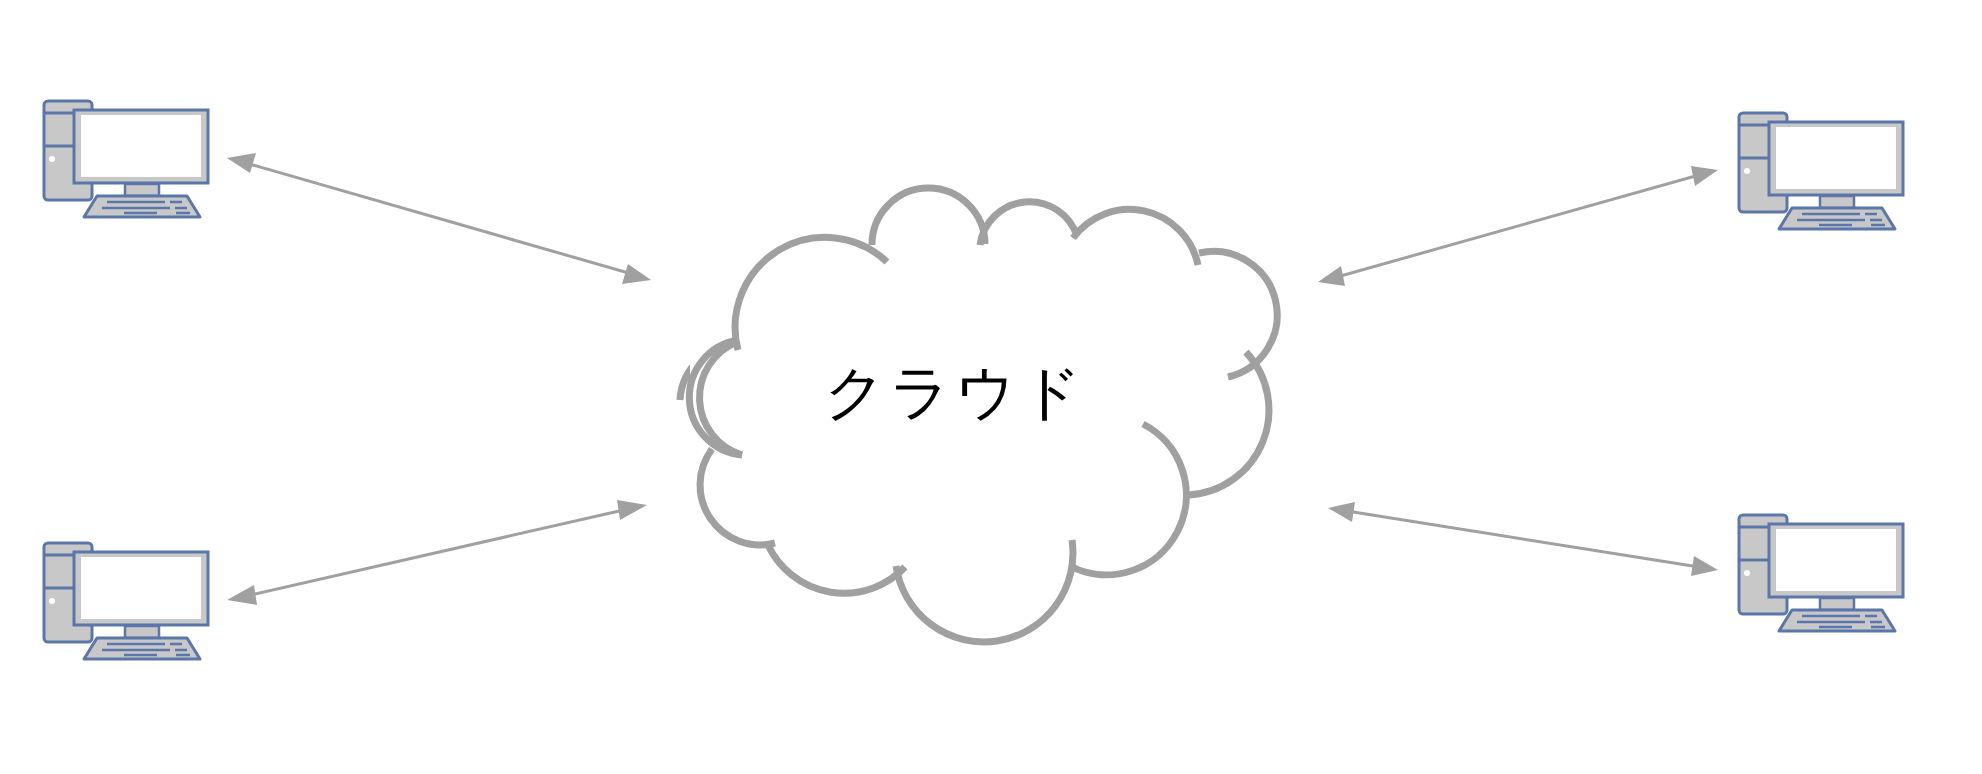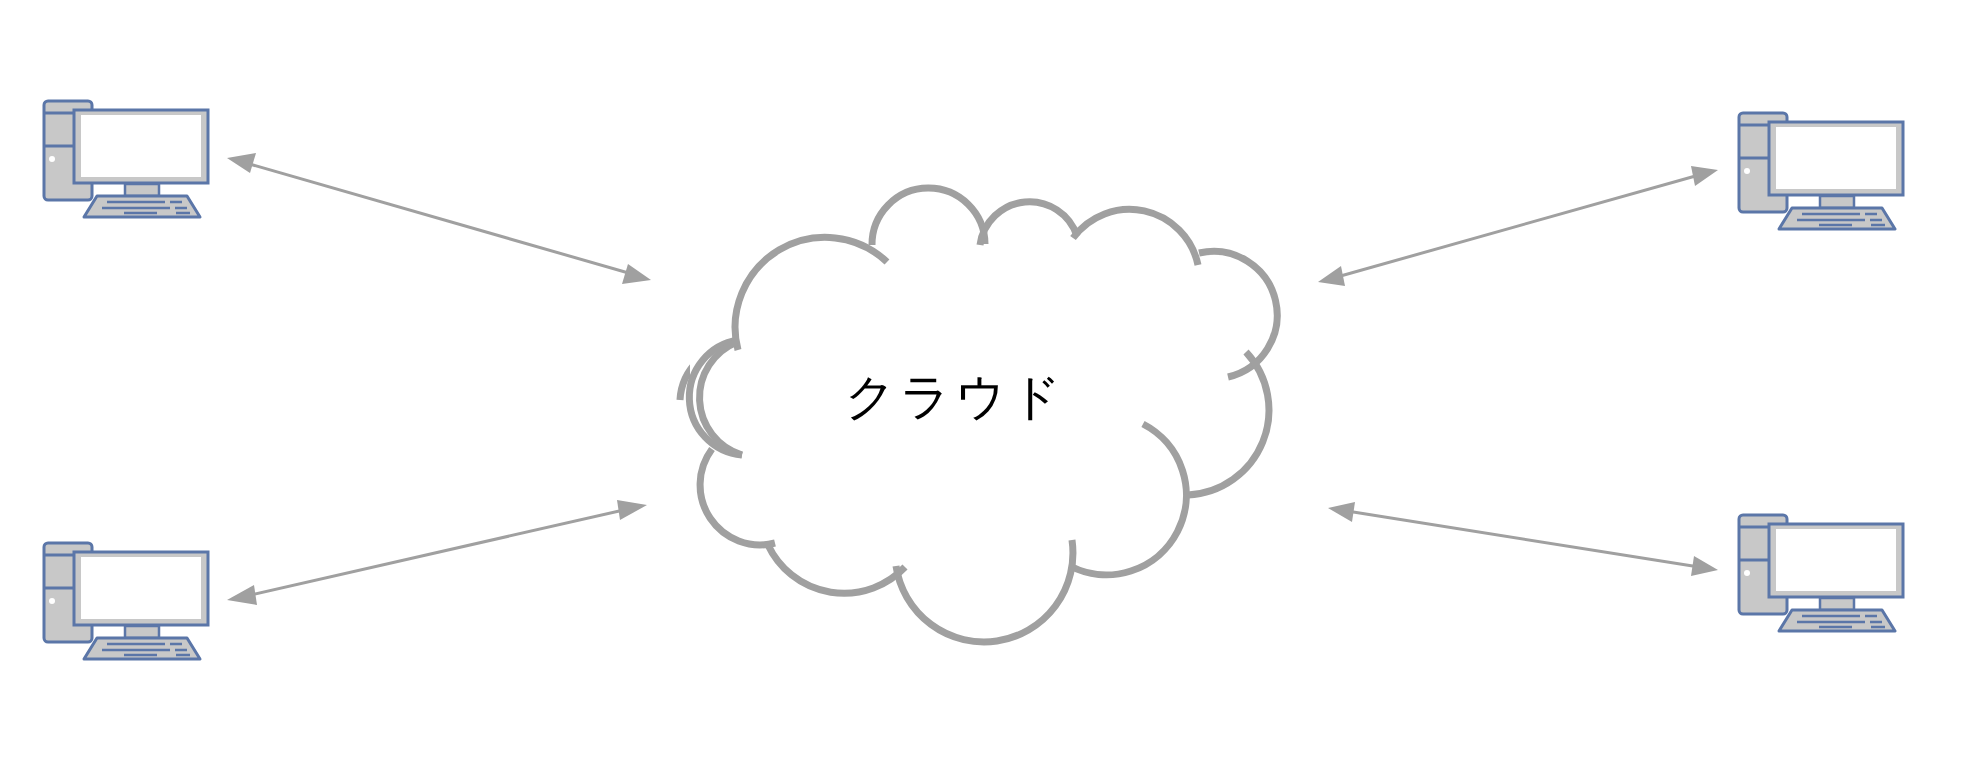--- a/index.html
+++ b/index.html
@@ -1,19 +1,19 @@
 <!DOCTYPE html>
 <html><head>
 <meta charset="utf-8">
 <style>
   html, body { margin: 0; padding: 0; background: #ffffff; }
   body { width: 1982px; height: 774px; position: relative; overflow: hidden; font-family: "DejaVu Sans", sans-serif; }
   .canvas { position: absolute; left: 0; top: 0; width: 1982px; height: 774px; }
   .computer { position: absolute; width: 170px; height: 125px; }
-  .cloud-label { position: absolute; left: 800px; top: 365px; width: 310px; text-align: center; font-size: 50px; line-height: 64px; color: #000000; letter-spacing: 4px; font-family: Liberation Sans, sans-serif; }
+  .cloud-label { position: absolute; left: 800px; top: 365px; width: 310px; text-align: center; font-size: 60px; line-height: 64px; color: #000000; letter-spacing: 4px; font-family: Liberation Mono, monospace; }
 </style>
 </head>
 <body>
 
 <div class="canvas">
 
   <svg width="1982" height="774" style="position:absolute;left:0;top:0">
     <defs>
       <marker id="ah" viewBox="0 0 10 10" refX="9" refY="5" markerWidth="8" markerHeight="8" markerUnits="userSpaceOnUse" orient="auto-start-reverse">
       </marker>

